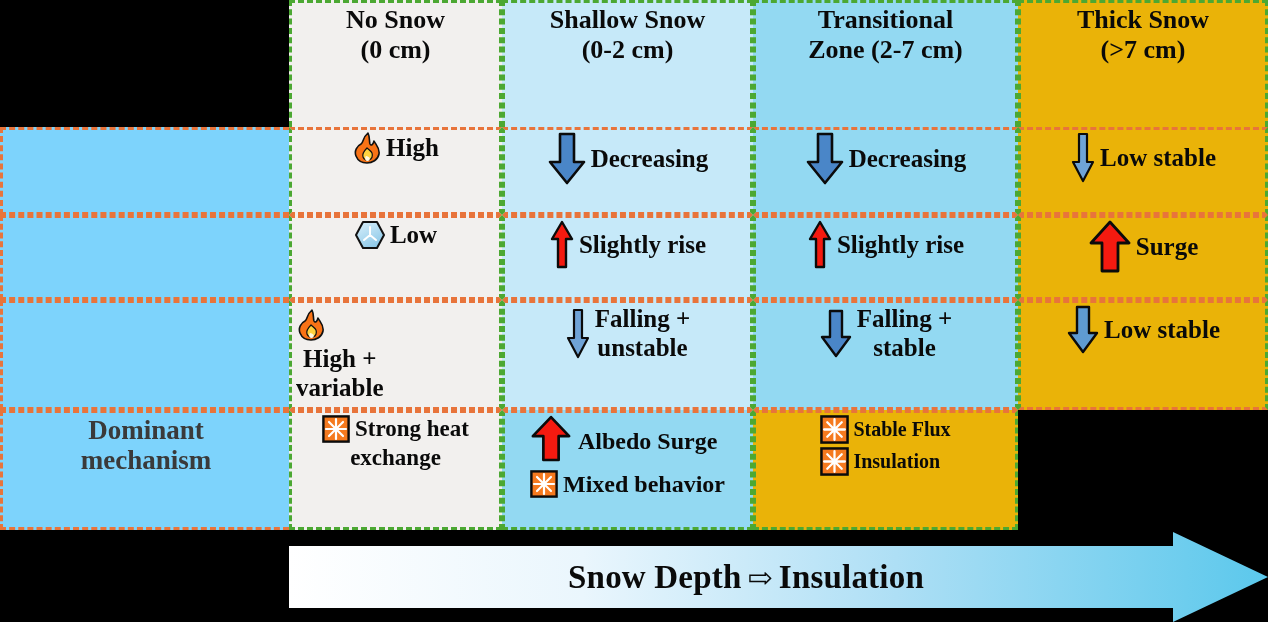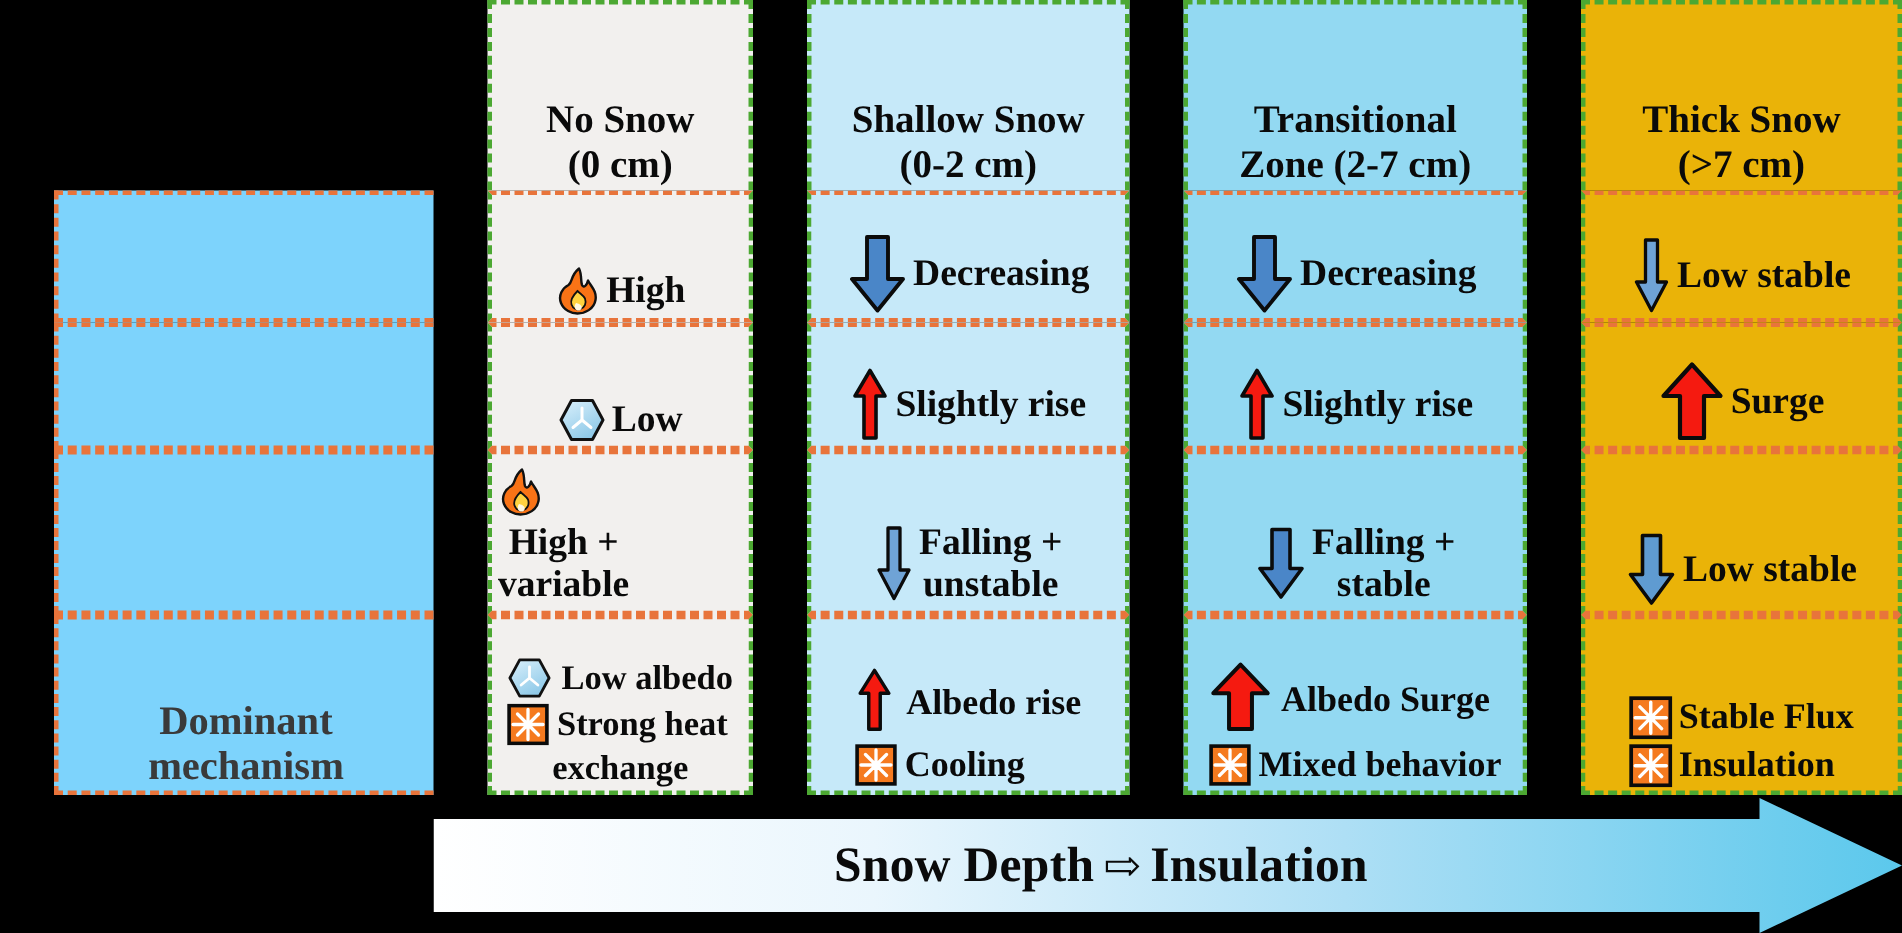--- a/index.html
+++ b/index.html
@@ -24,25 +24,24 @@
     height: 530px;
     display: grid;
     grid-template-columns: 289px 213px 251px 265px 250px;
     grid-template-rows: 127px 88px 85px 110px 120px;
   }
 
   .cell {
     position: relative;
     box-sizing: border-box;
     display: flex;
-    align-items: flex-end;
+    align-items: flex-start;
     justify-content: center;
     padding: 2px 4px;
     overflow: hidden;
-    margin-left: 36px;
   }
 
   
   .rowlabel {
     background: #7dd3fc;
     border-top: 3px dashed #E8743B;
     border-bottom: 3px dashed #E8743B;
     border-left: 3px dashed #E8743B;
     border-right: 0;
     color: #3a3a3a;
@@ -132,21 +131,21 @@
   #banner {
     position: absolute;
     left: 289px;
     top: 532px;
     width: 979px;
     height: 90px;
   }
   #banner svg { display: block; }
   #banner-label {
     position: absolute;
-    left: 0;
+    left: 12px;
     top: 0;
     width: 890px;
     height: 90px;
     display: flex;
     align-items: center;
     justify-content: center;
     font-weight: bold;
     font-size: 33px;
     color: #0a0a0a;
     letter-spacing: 0.2px;
@@ -337,70 +336,34 @@
   </div>
 
   <div class="cell rowlabel">
     <span class="txt">Dominant
 mechanism</span>
   </div>
 
   <div class="cell dcell lastrow c1">
     <div class="stack" style="font-size:23px;">
       <div class="inline-row">
-        <span class="icon ic-ice">
-          <svg viewBox="0 0 32 30" width="30" height="28">
-            <defs>
-              <linearGradient id="iceg2" x1="0" y1="0" x2="0.6" y2="1">
-                <stop offset="0" stop-color="#DCF1FC"></stop>
-                <stop offset="1" stop-color="#8EC9E8"></stop>
-              </linearGradient>
-            </defs>
-            <path d="M9 2 L23 2 L30 15 L23 28 L9 28 L2 15 Z" fill="url(#iceg2)" stroke="#111" stroke-width="2" stroke-linejoin="round"></path>
-            <path d="M16 7 L16 15 M16 15 L10 20 M16 15 L22 20" stroke="#FFFFFF" stroke-width="2" fill="none" stroke-linecap="round"></path>
-          </svg>
-        </span>
-        <span class="txt-left">Low albedo</span>
-      </div>
-      <div class="inline-row">
         <span class="icon ic-star">
           <svg viewBox="0 0 28 28" width="28" height="28">
             <rect x="1.4" y="1.4" width="25.2" height="25.2" fill="#F57A1F" stroke="#0b0b0b" stroke-width="2.4"></rect>
             <path d="M14 4 L14 24 M4 14 L24 14 M7 7 L21 21 M21 7 L7 21" stroke="#FFFFFF" stroke-width="2.2" stroke-linecap="round"></path>
           </svg>
         </span>
         <span class="txt-left">Strong heat</span>
       </div>
       <div style="width:100%; text-align:center;">
         <span class="txt">exchange</span>
       </div>
     </div>
   </div>
 
-  <div class="cell dcell lastrow c2">
-    <div class="stack" style="font-size:24px;">
-      <div class="inline-row">
-        <span class="ar ar-up-mid">
-          <svg viewBox="0 0 26 46" width="26" height="44">
-            <path d="M13 2 L23 18 L17 18 L17 43 L9 43 L9 18 L3 18 Z" fill="#F51A10" stroke="#0b0b0b" stroke-width="2.4" stroke-linejoin="round"></path>
-          </svg>
-        </span>
-        <span class="txt-left">Albedo rise</span>
-      </div>
-      <div class="inline-row">
-        <span class="icon ic-star">
-          <svg viewBox="0 0 28 28" width="28" height="28">
-            <rect x="1.4" y="1.4" width="25.2" height="25.2" fill="#F57A1F" stroke="#0b0b0b" stroke-width="2.4"></rect>
-            <path d="M14 4 L14 24 M4 14 L24 14 M7 7 L21 21 M21 7 L7 21" stroke="#FFFFFF" stroke-width="2.2" stroke-linecap="round"></path>
-          </svg>
-        </span>
-        <span class="txt-left">Cooling</span>
-      </div>
-    </div>
-  </div>
 
   <div class="cell dcell lastrow c3">
     <div class="stack" style="font-size:24px;">
       <div class="inline-row">
         <span class="ar ar-up-thick">
           <svg viewBox="0 0 44 50" width="42" height="48">
             <path d="M22 2 L41 22 L30 22 L30 47 L14 47 L14 22 L3 22 Z" fill="#F51A10" stroke="#0b0b0b" stroke-width="2.8" stroke-linejoin="round"></path>
           </svg>
         </span>
         <span class="txt-left">Albedo Surge</span>
@@ -411,21 +374,21 @@
             <rect x="1.4" y="1.4" width="25.2" height="25.2" fill="#F57A1F" stroke="#0b0b0b" stroke-width="2.4"></rect>
             <path d="M14 4 L14 24 M4 14 L24 14 M7 7 L21 21 M21 7 L7 21" stroke="#FFFFFF" stroke-width="2.2" stroke-linecap="round"></path>
           </svg>
         </span>
         <span class="txt-left">Mixed behavior</span>
       </div>
     </div>
   </div>
 
   <div class="cell dcell lastrow c4">
-    <div class="stack" style="font-size:24px; gap:3px;">
+    <div class="stack" style="font-size:20px; gap:3px;">
       <div class="inline-row">
         <span class="icon ic-star">
           <svg viewBox="0 0 28 28" width="29" height="29">
             <rect x="1.4" y="1.4" width="25.2" height="25.2" fill="#F57A1F" stroke="#0b0b0b" stroke-width="2.4"></rect>
             <path d="M14 4 L14 24 M4 14 L24 14 M7 7 L21 21 M21 7 L7 21" stroke="#FFFFFF" stroke-width="2.2" stroke-linecap="round"></path>
           </svg>
         </span>
         <span class="txt-left">Stable Flux</span>
       </div>
       <div class="inline-row">

